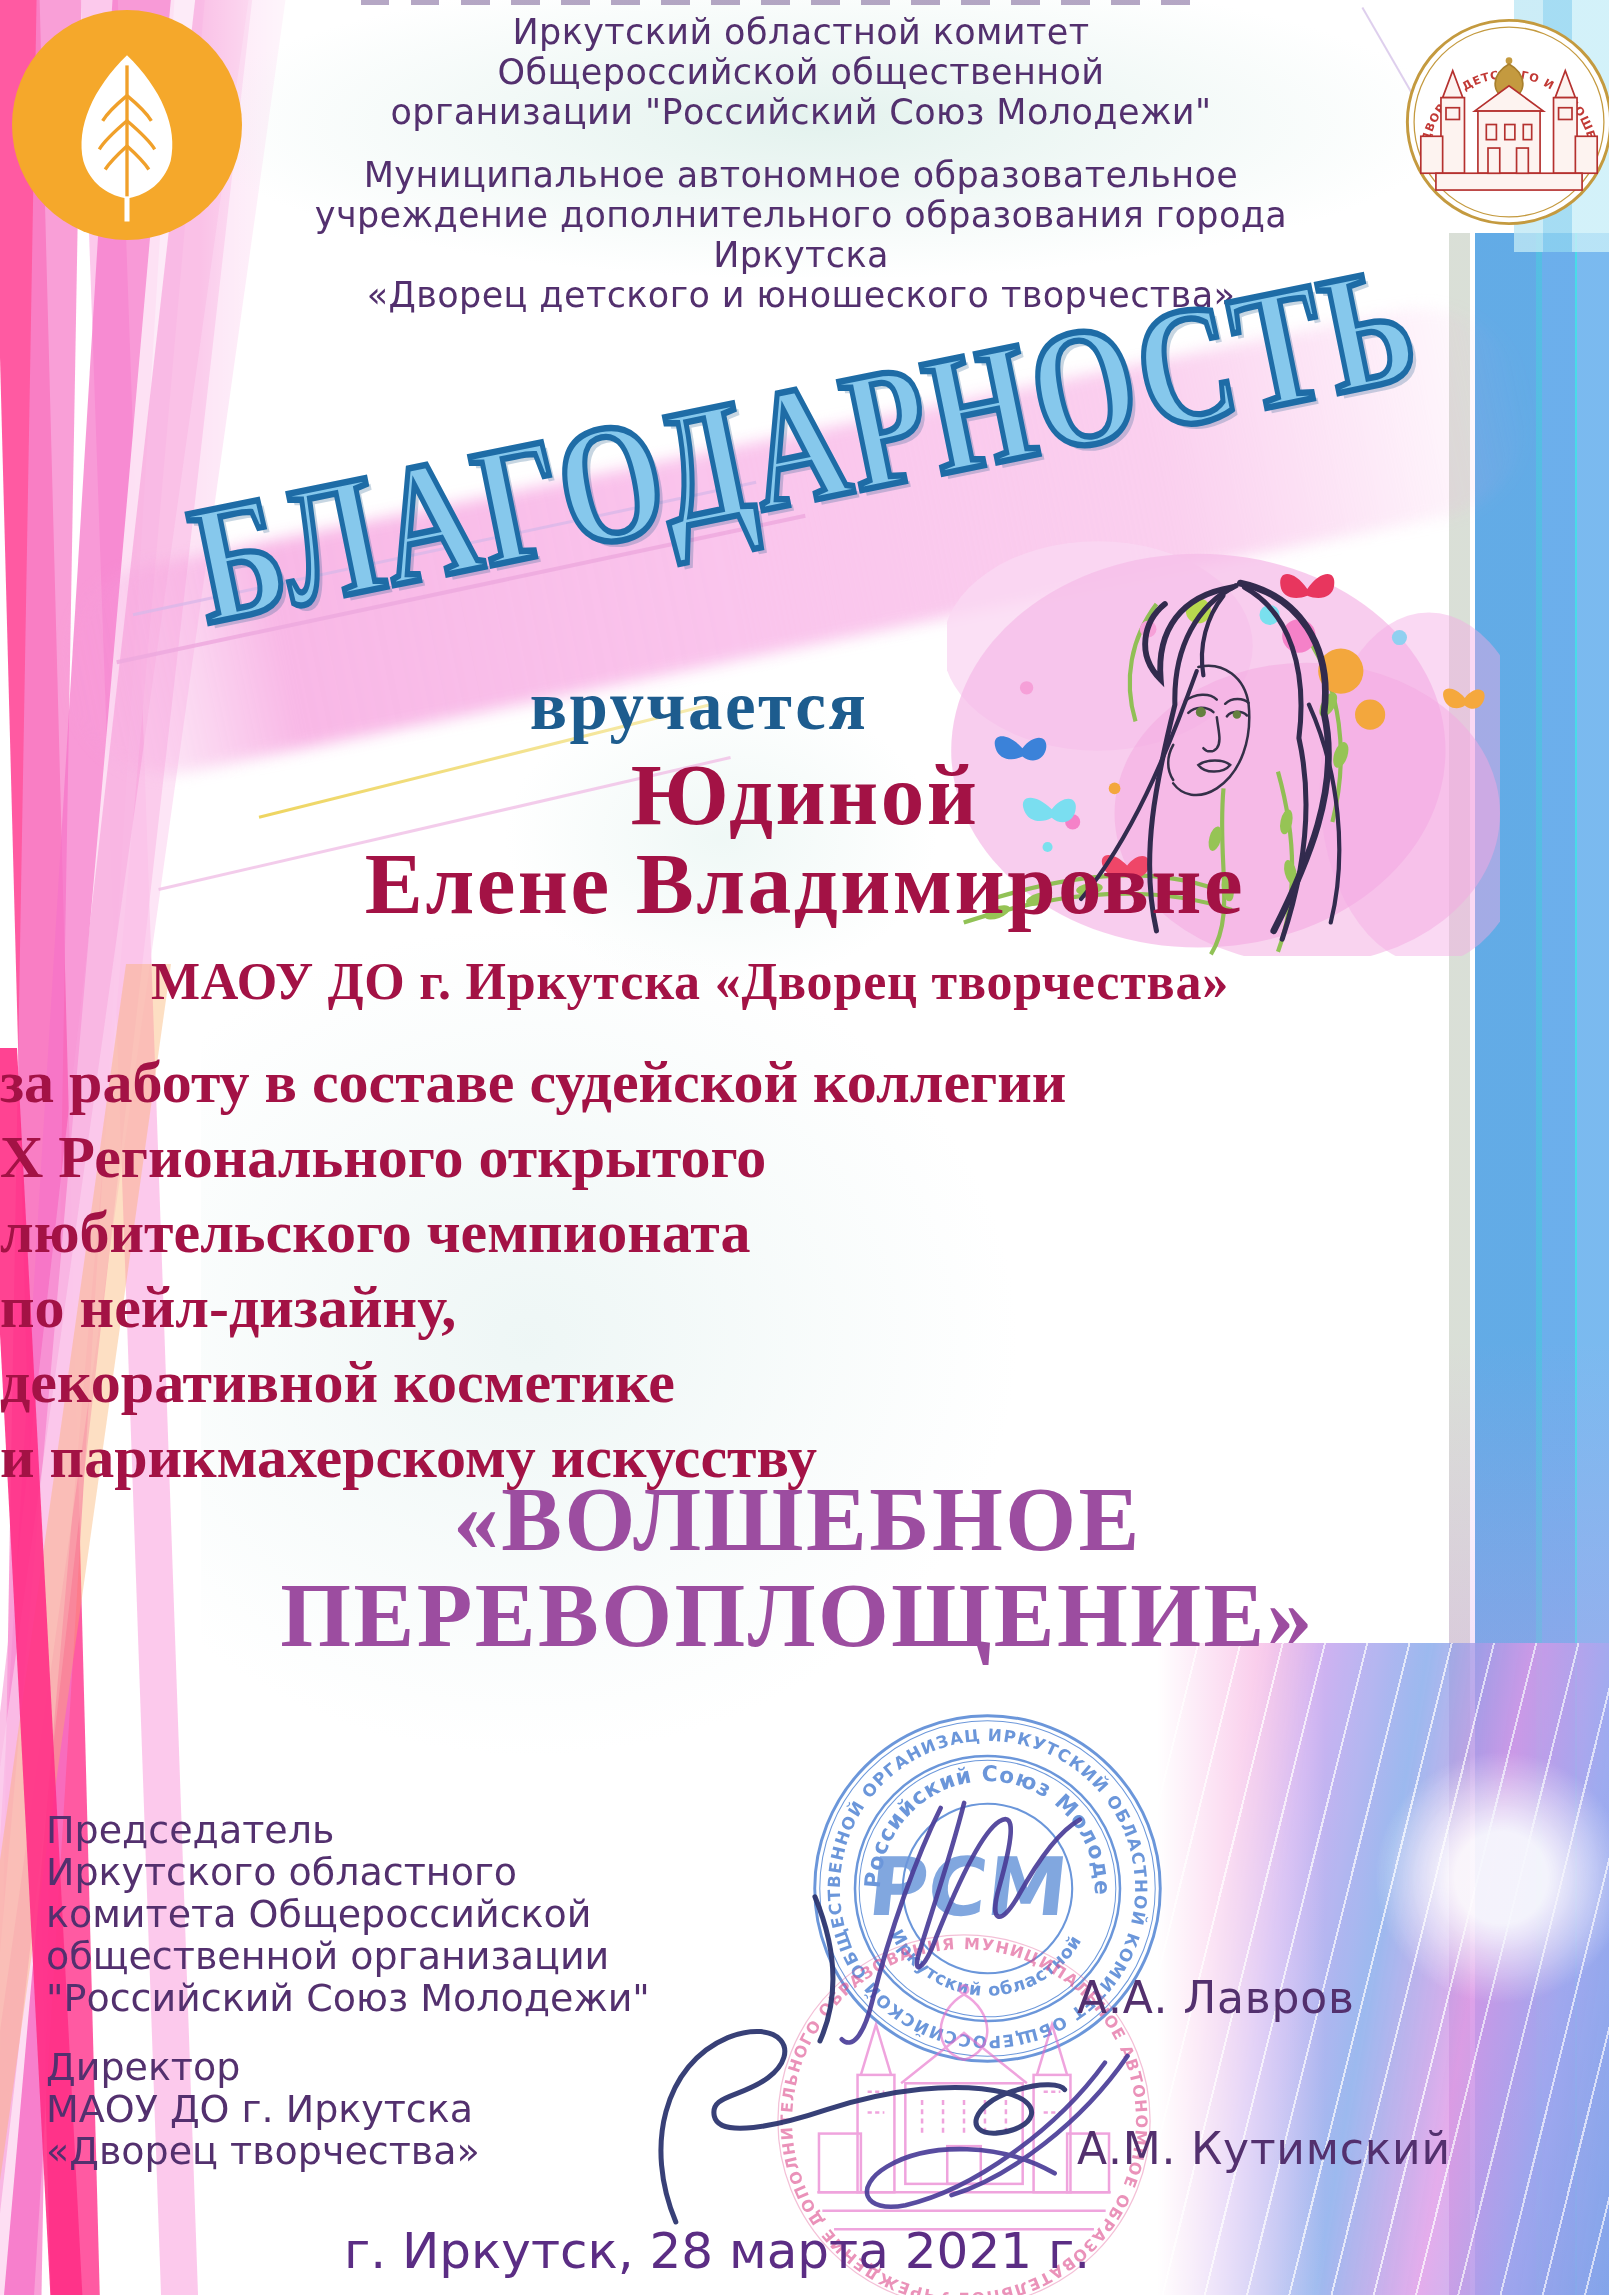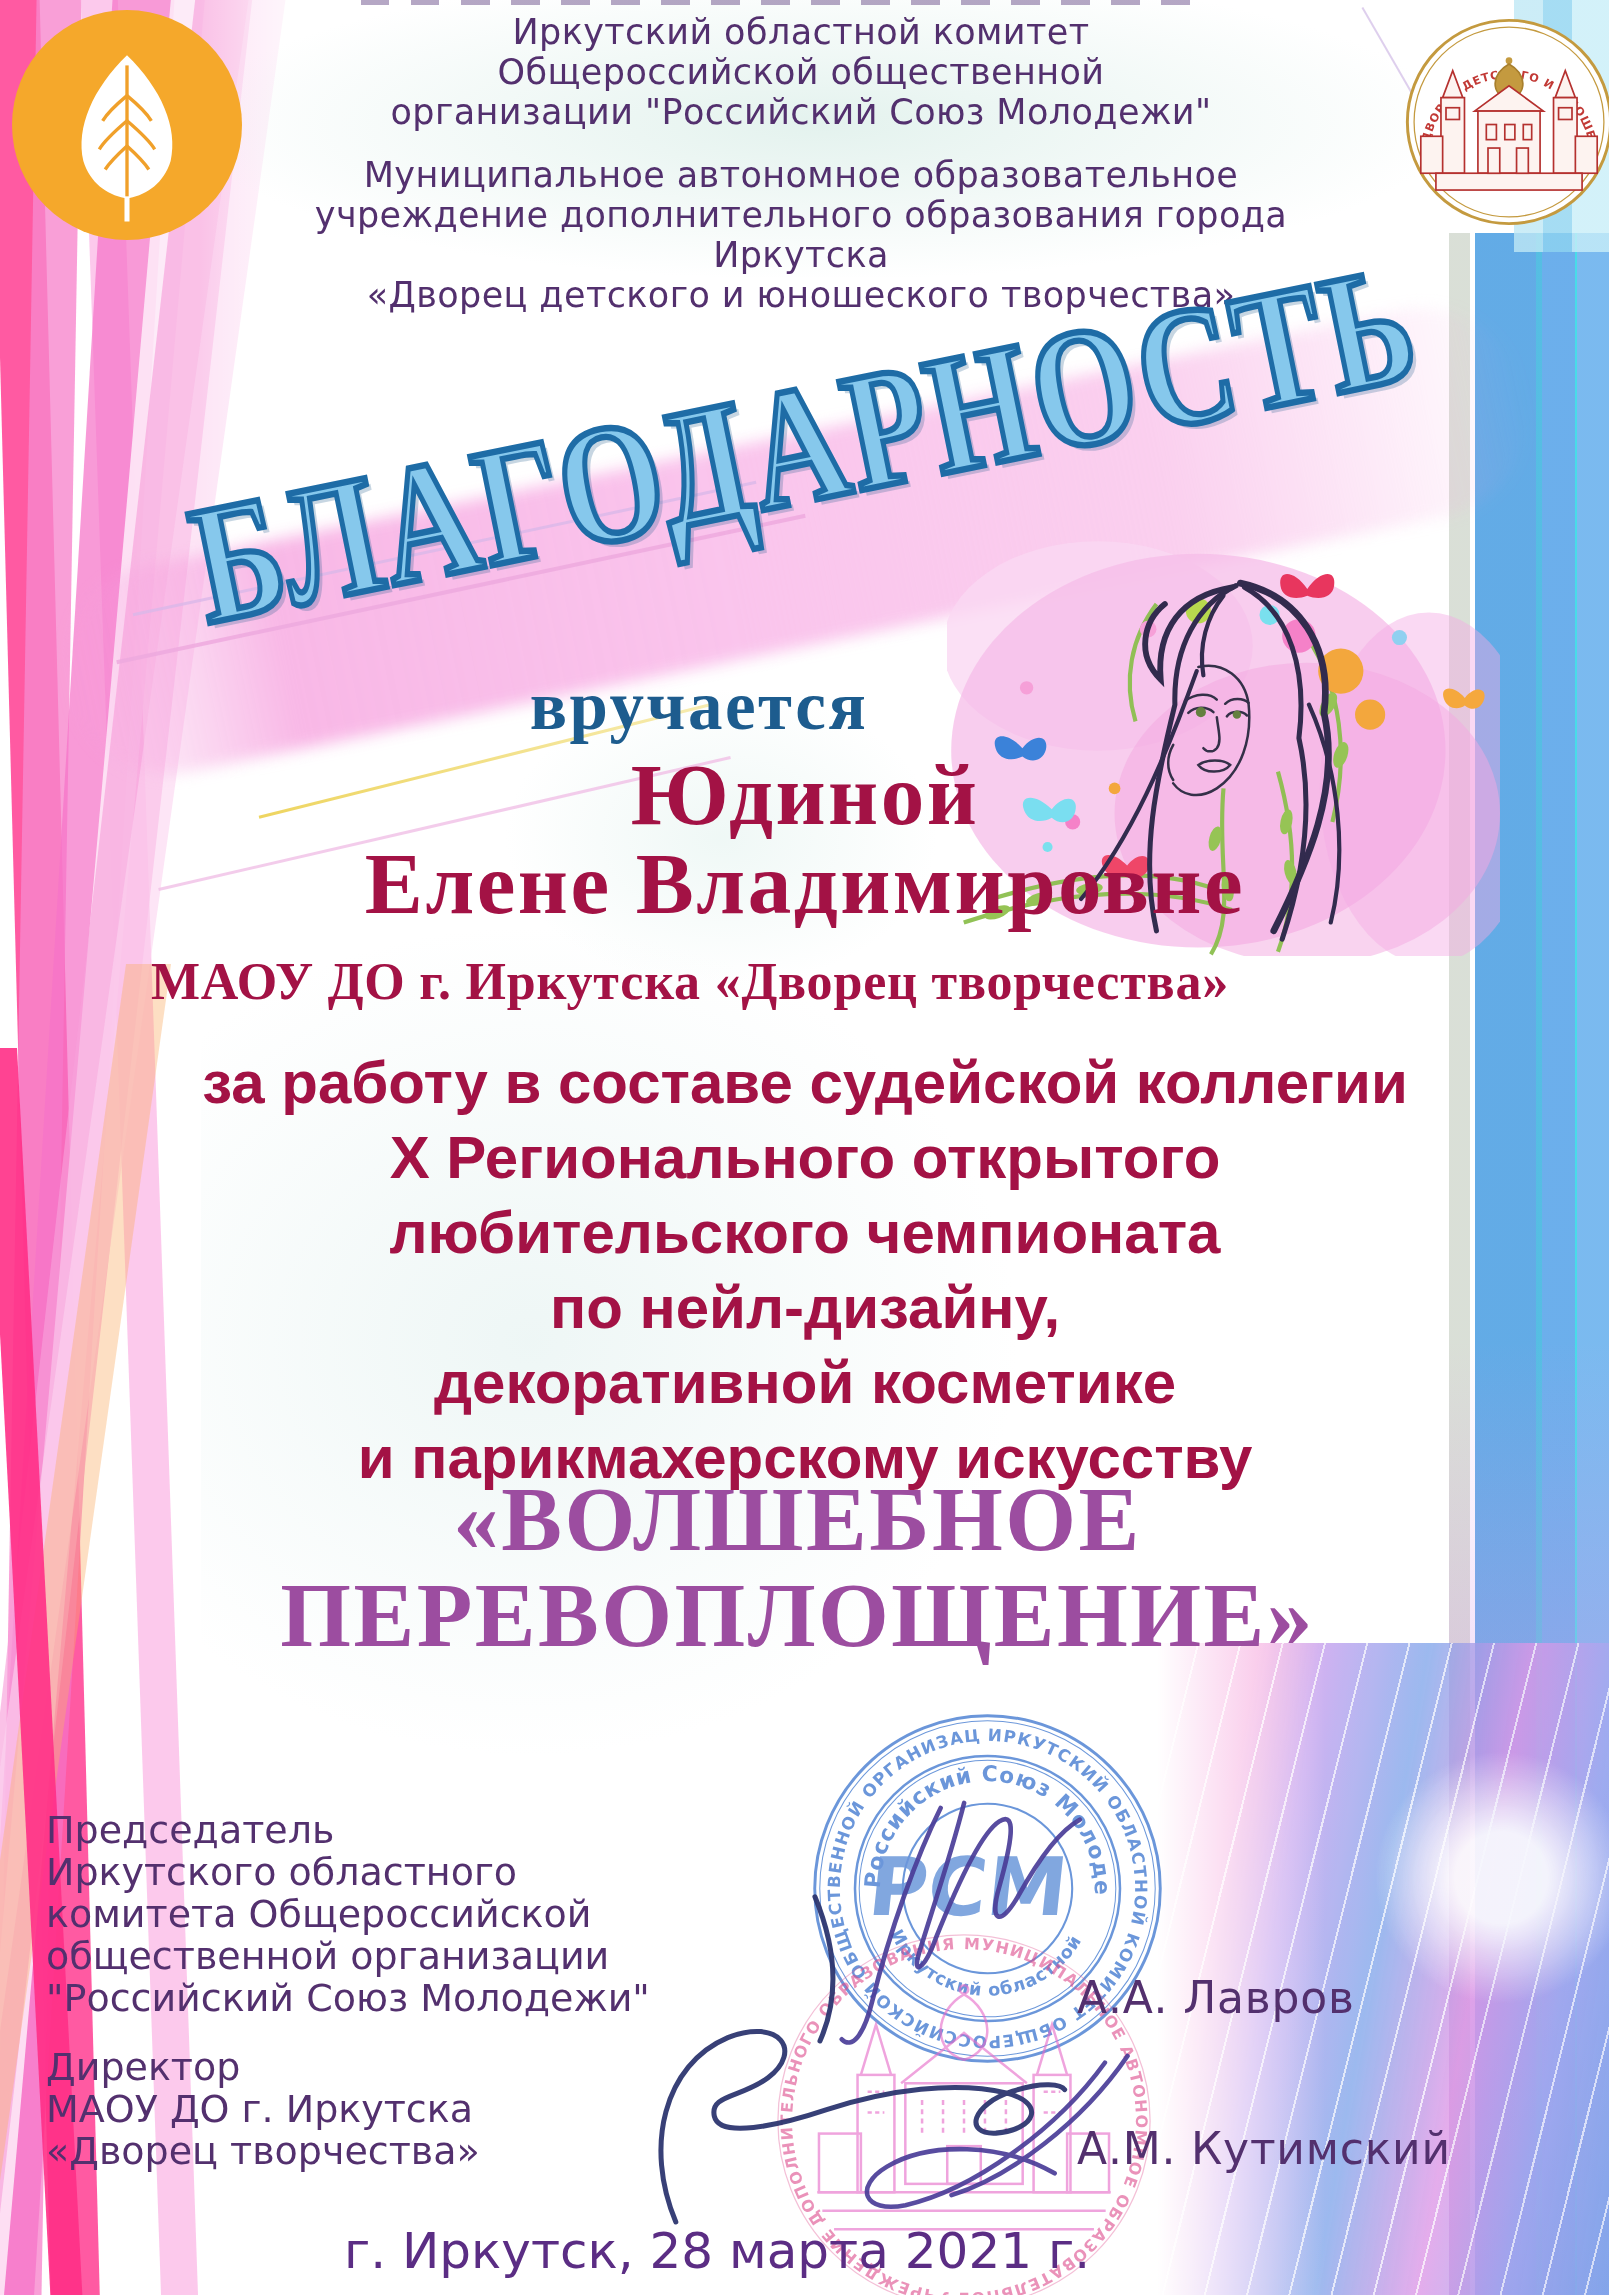--- a/index.html
+++ b/index.html
@@ -49,21 +49,21 @@
   .header .inst{margin-top:23px;}
   .title{left:67px;top:367px;width:1476px;text-align:center;transform:rotate(-11.5deg) scaleY(1.28);
     font-family:"Liberation Serif",serif;font-weight:bold;font-size:132px;letter-spacing:3.4px;
     color:#86c8ec;-webkit-text-stroke:5px #1e6ca6;text-shadow:4.2px 5px 0 rgba(30,90,140,.25);}
   .presented{left:0;top:667px;width:1398px;text-align:center;font-family:"Liberation Serif",serif;font-weight:bold;
     font-size:69px;color:#1d5c8e;letter-spacing:2.5px;}
   .names{left:0;top:750px;width:1610px;text-align:center;font-family:"Liberation Serif",serif;font-weight:bold;
     font-size:87px;line-height:89px;color:#a31245;letter-spacing:2.5px;}
   .affil{left:0;top:952px;width:1380px;text-align:center;font-family:"Liberation Serif",serif;font-weight:bold;
     font-size:52px;color:#a31245;letter-spacing:0.8px;}
-  .reason{left:0;top:1045px;width:1610px;text-align:center;font-family:Liberation Sans, sans-serif;font-weight:bold;
+  .reason{left:0;top:1045px;width:1610px;font-family:Liberation Serif, serif;font-weight:bold;
     font-size:60px;line-height:75px;color:#a31245;}
   .event{left:0;top:1472px;width:1595px;text-align:center;font-family:"Liberation Serif",serif;font-weight:bold;
     font-size:91px;line-height:96px;color:#9c4da0;letter-spacing:2.5px;}
   .roles{left:46px;color:#53306e;font-size:38px;line-height:42px;}
   .roles1{top:1809px;}
   .roles2{top:2046px;}
   .signame{color:#53306e;font-size:44px;letter-spacing:0.8px;}
   .name1{left:1077px;top:1972px;}
   .name2{left:1077px;top:2123px;}
   .datefoot{left:0;top:2222px;width:1434px;text-align:center;color:#5b2d84;font-size:50px;}

